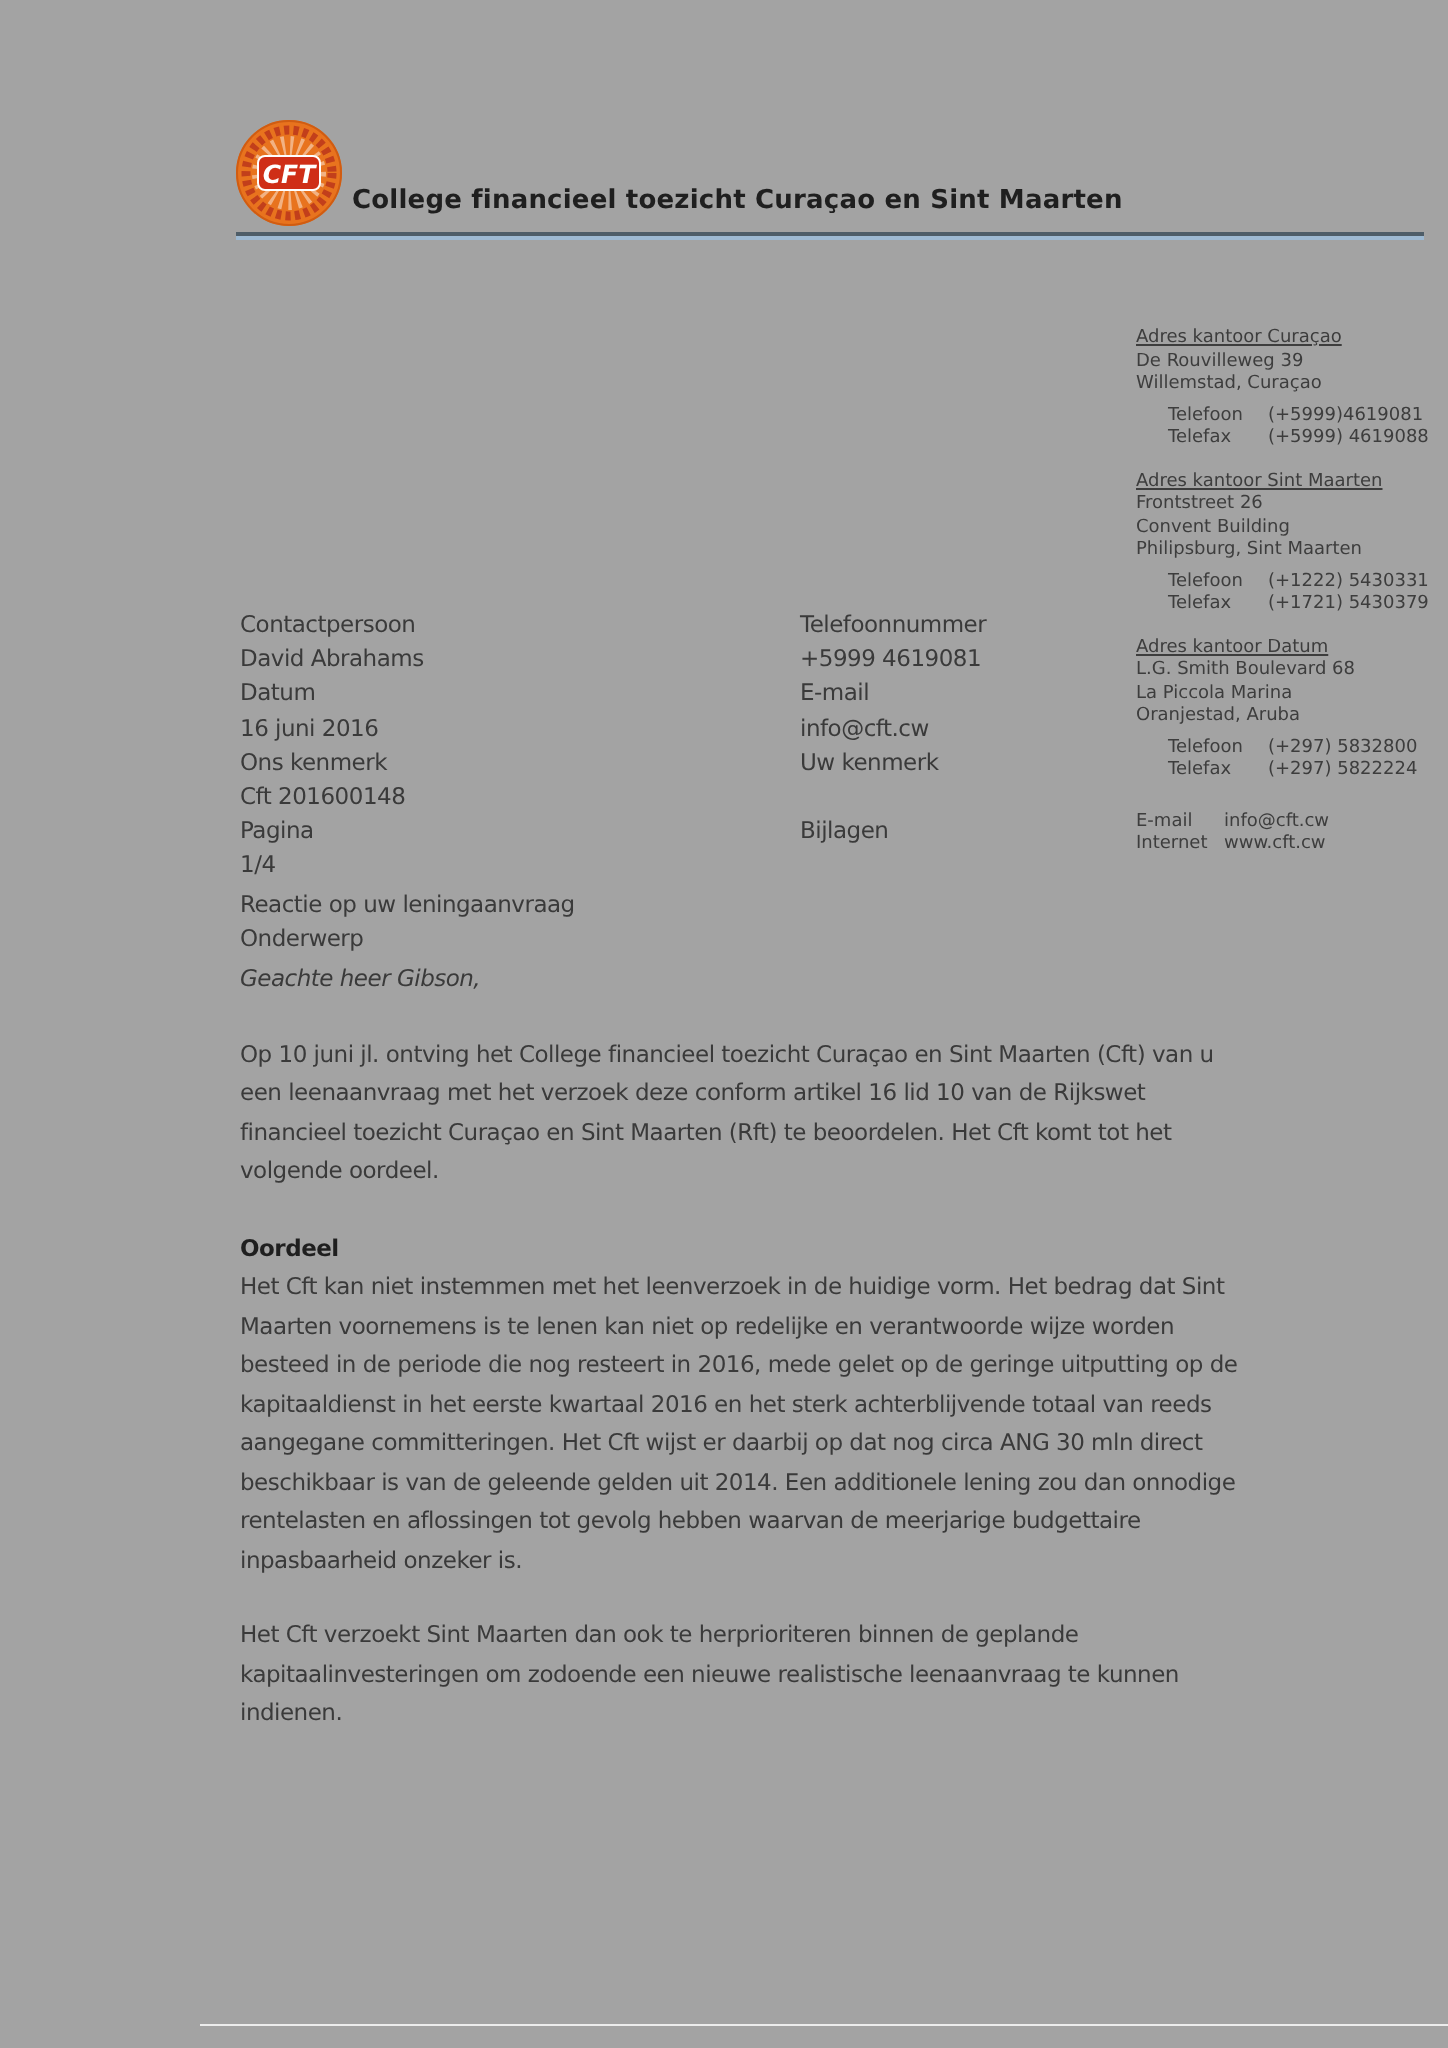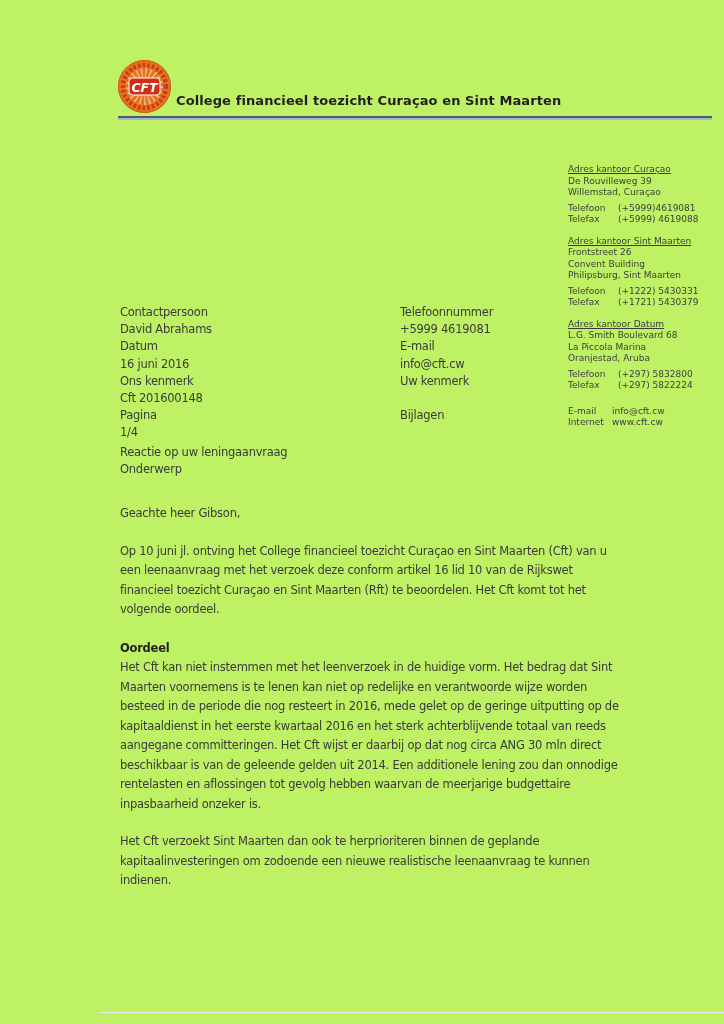--- a/index.html
+++ b/index.html
@@ -1,17 +1,17 @@
 <!DOCTYPE html>
 <html><head>
 <meta charset="utf-8">
 <style>
   html,body { margin:0; padding:0; background:#ffffff; }
   .page {
-    position:relative; width:724px; height:1024px; background:#bef264;
+    position:relative; width:724px; height:1024px; background:#a3a3a3;
     font-family:"DejaVu Sans", sans-serif; color:#3a3a3a; overflow:hidden;
   }
 
   
   .logo { position:absolute; left:117px; top:59px; width:55px; height:55px; }
   .org-title {
     position:absolute; left:176px; top:93px; margin:0;
     font-size:13px; font-weight:bold; color:#1f1f1f; letter-spacing:0.1px;
     white-space:nowrap;
   }
@@ -21,37 +21,37 @@
   }
 
   
   .recipient { position:absolute; left:120px; top:166px; font-size:11.5px; letter-spacing:-0.25px; line-height:19.5px; }
 
   
   .sidebar { position:absolute; left:568px; top:164px; width:150px; font-size:9px; line-height:11.5px; color:#3d3d3d; }
   .office { margin-bottom:10px; }
   .office-heading { text-decoration:underline; }
   .phones { margin-top:4px; }
-  .phone-row { display:flex; }
+  .phone-row { display:flex;margin-left:16px; }
   .phone-label { width:50px; flex:none; }
   .sidebar-contact { margin-top:14px; }
   .contact-row { display:flex; }
   .contact-label { width:44px; flex:none; }
 
   
   .meta { position:absolute; left:120px; top:304px; width:480px; font-size:11.5px; letter-spacing:-0.25px; }
   .meta-col { position:absolute; top:0; }
   .meta-col.left { left:0; }
   .meta-col.right { left:280px; }
   .meta-line { height:17.2px; line-height:17.2px; white-space:pre; }
 
   
   .body-text { position:absolute; left:120px; top:444px; width:508px; font-size:11.5px; letter-spacing:-0.25px; line-height:19.5px; }
   .subject-line { line-height:17px; }
-  .salutation { margin-top:26px; }
+  .salutation { margin-top:2px;font-style:italic; }
   .body-text p { margin:18px 0 0 0; }
   .section-heading { margin:19px 0 0 0; font-size:11.5px; font-weight:bold; color:#1f1f1f; line-height:19.5px; }
 
   .page-bottom-line { position:absolute; left:100px; top:1012px; width:624px; height:1px; background:#ececec; }
 </style>
 </head>
 <body>
 
 <div class="page">
 

